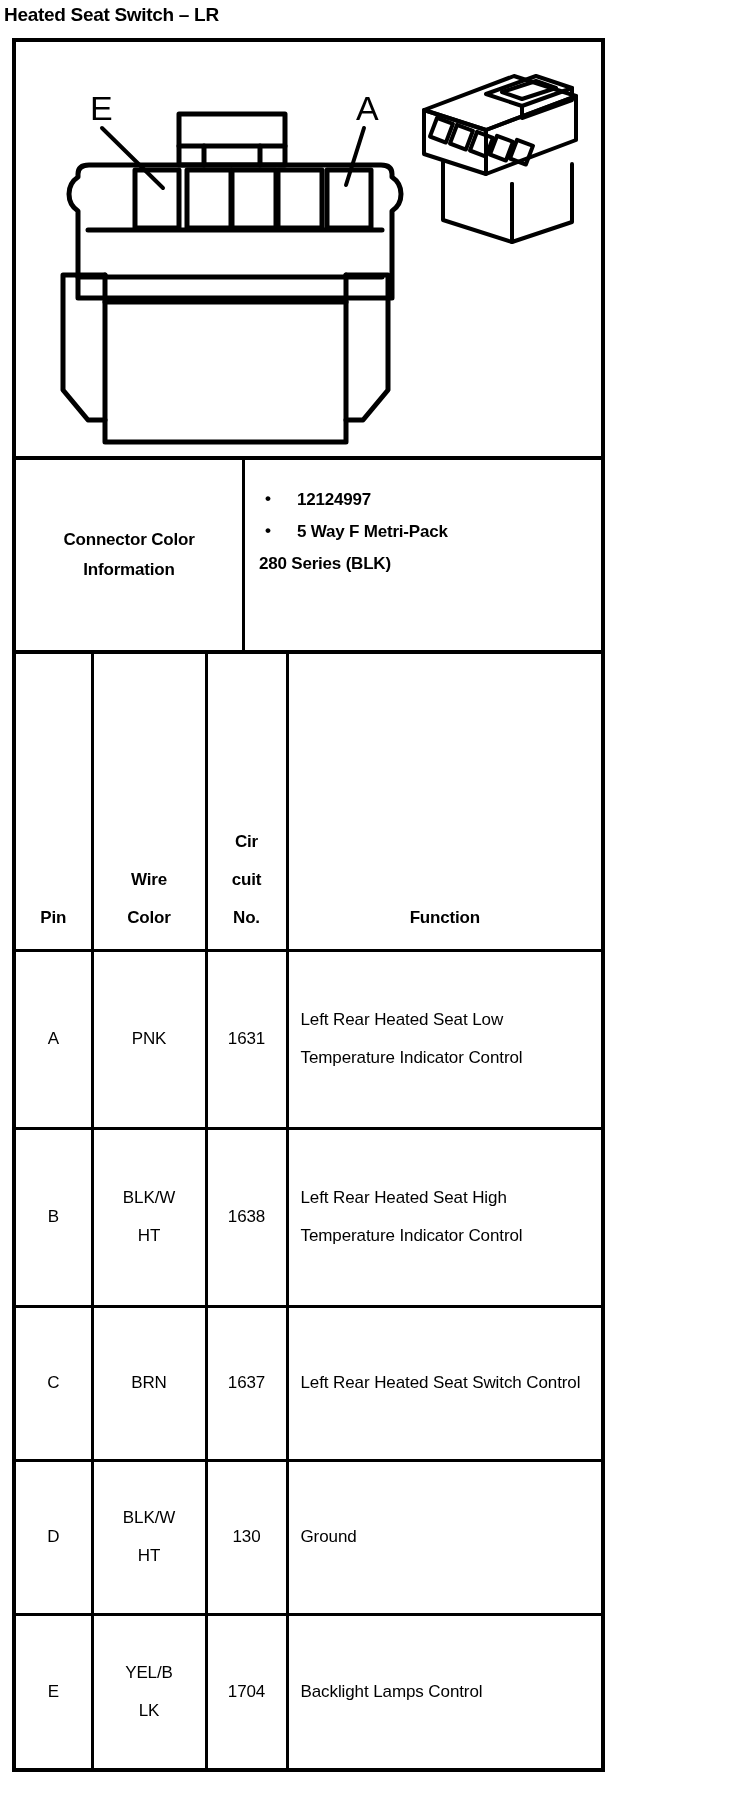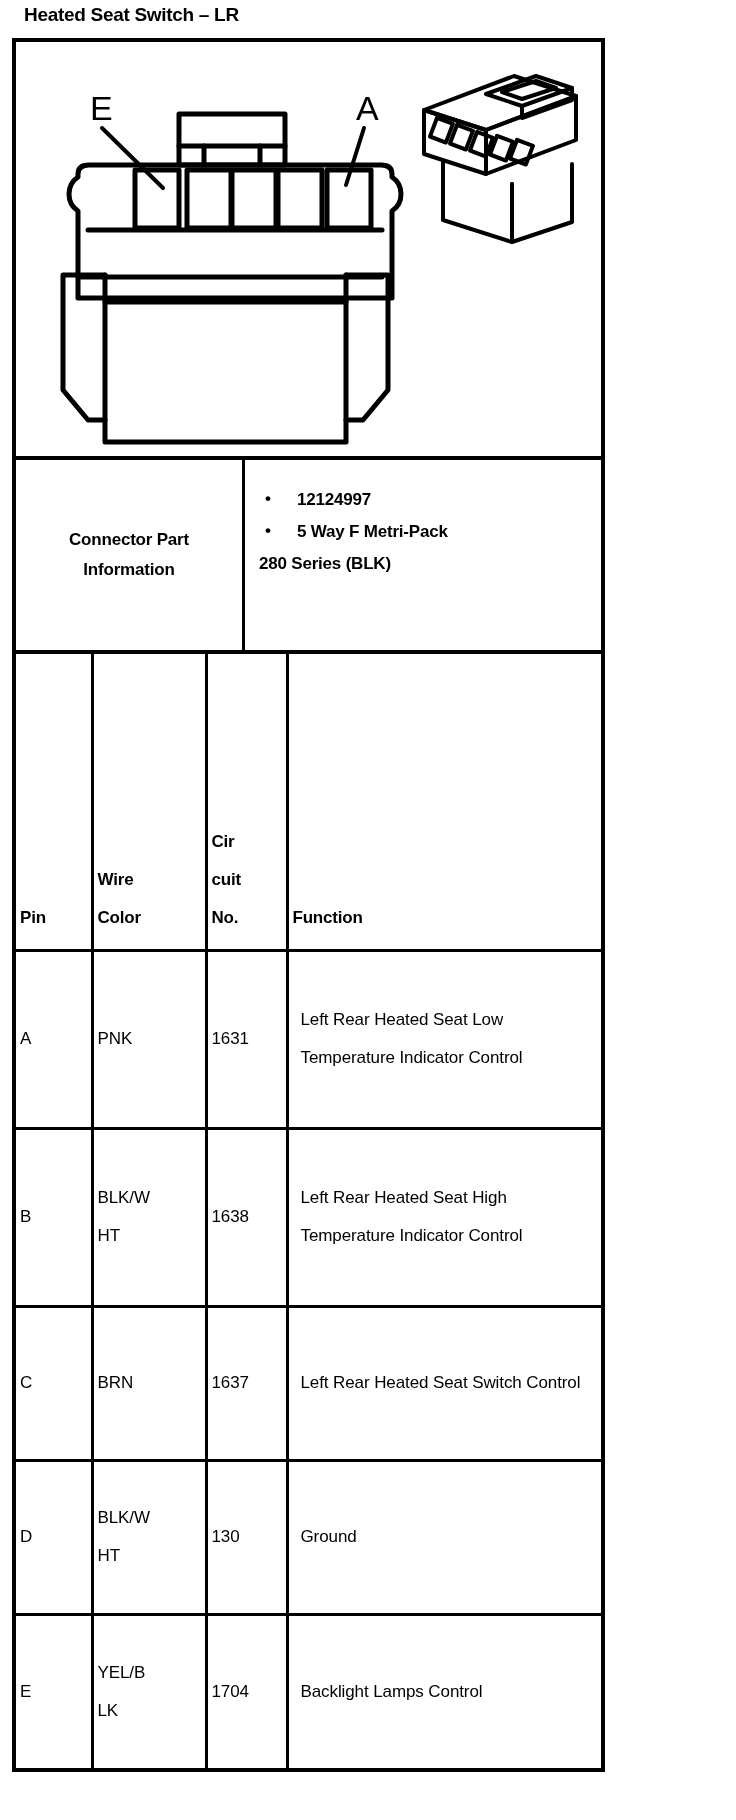--- a/index.html
+++ b/index.html
@@ -12,21 +12,21 @@
     height: 1820px;
     position: relative;
     font-family: "Liberation Sans", sans-serif;
     color: #000000;
     overflow: hidden;
   }
 
   
   .doc-title {
     position: absolute;
-    left: 24px;
+    left: 4px;
     top: 2px;
     font-size: 19px;
     font-weight: bold;
     letter-spacing: -0.3px;
     line-height: 26px;
     white-space: nowrap;
   }
 
   
   .sheet {
@@ -106,21 +106,21 @@
   .pin-table col.c-pin      { width: 76px;  }
   .pin-table col.c-wire     { width: 114px; }
   .pin-table col.c-circuit  { width: 81px;  }
   .pin-table col.c-function { width: auto;  }
 
   .pin-table th,
   .pin-table td {
     border-right: 3px solid #000;
     border-bottom: 3px solid #000;
     vertical-align: middle;
-    text-align: left;
+    text-align: center;
     padding: 6px 4px;
     box-sizing: border-box;
   }
   .pin-table th:last-child,
   .pin-table td:last-child { border-right: none; }
   .pin-table tr:last-child td { border-bottom: none; }
 
   .pin-table thead th {
     font-weight: bold;
     font-size: 17px;
@@ -225,21 +225,21 @@
 
         <path d="M 427 120 L 427 178 L 496 200 L 496 142"></path>
         <path d="M 496 142 L 496 200 L 556 180 L 556 122"></path>
       </g>
     </svg>
   </div>
 
   <div class="cpi">
     <div class="cpi-label">
       <span>
-        <span class="wrapline">Connector Part</span>
+        <span class="wrapline">Connector Color</span>
         <span class="wrapline">Information</span>
       </span>
     </div>
     <div class="cpi-body">
       <ul class="cpi-list">
         <li>
           <span class="bullet">•</span>
           <span>12124997</span>
         </li>
         <li class="nowrap-item">

